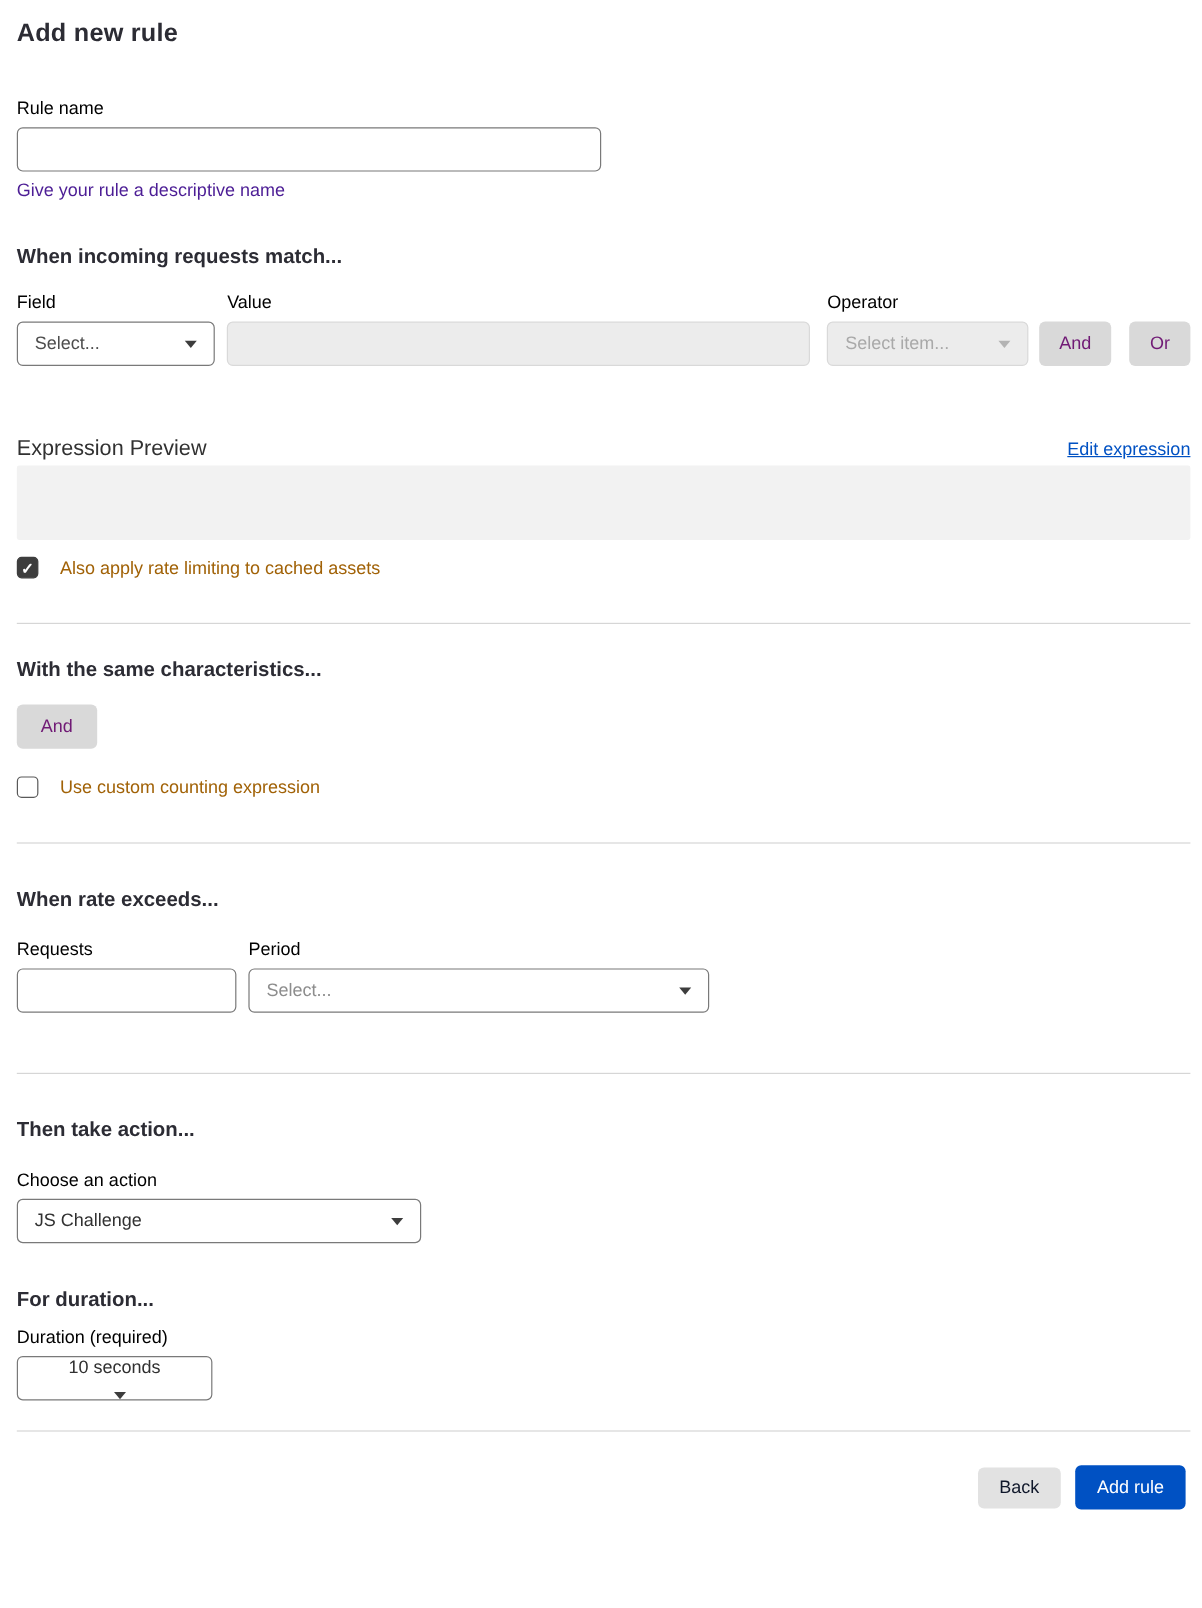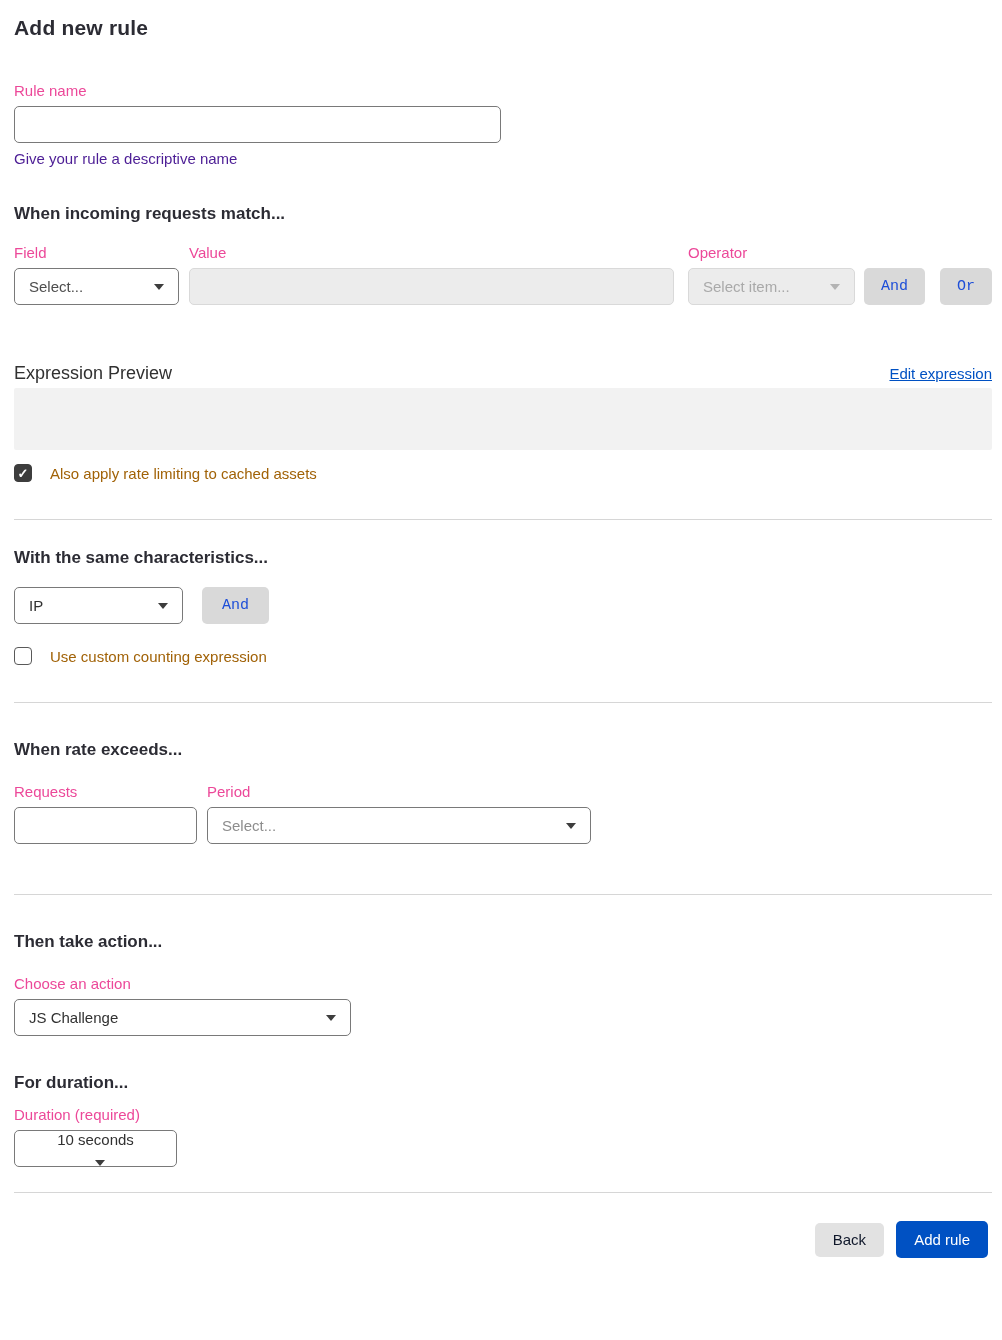--- a/index.html
+++ b/index.html
@@ -14,21 +14,21 @@
   }
   .page { padding: 16px 10px 0 14px; }
 
   .page-title {
     font-size: 21px;
     font-weight: 700;
     color: #2c2c34;
     letter-spacing: 0.2px;
   }
 
-  .field-label { font-size: 15px; color: #ec4899; margin-bottom: 7px; display: block; }
+  .field-label { font-size: 15px; color: #000000; margin-bottom: 7px; display: block; }
   .helper-text { font-size: 15px; color: #4c1d95; margin-top: 7px; }
 
   .section-heading {
     font-size: 17px;
     font-weight: 700;
     color: #2c2c34;
   }
 
   .text-input {
     display: block;
@@ -83,24 +83,23 @@
 
   .btn {
     font-family: "Liberation Sans", sans-serif;
     font-size: 15px;
     border: none;
     border-radius: 5px;
     cursor: pointer;
   }
   .btn-gray {
     background: #d9d9d9;
-    color: #1d4ed8;
+    color: #701a75;
     height: 37px;
     padding: 0 17px;
-    font-family: Liberation Mono, monospace;
   }
   .btn-back {
     background: #e2e2e2;
     color: #0f172a;
     height: 34px;
     padding: 0 18px;
   }
   .btn-primary {
     background: #0051c3;
     color: #ffffff;
@@ -207,24 +206,20 @@
     <span class="checkbox checked">
       <span class="check-glyph">✓</span>
     </span>
     <span class="checkbox-label">Also apply rate limiting to cached assets</span>
   </div>
 
   <hr class="divider" style="margin-top:37px;">
 
   <h2 class="section-heading" style="margin-top:28px;">With the same characteristics...</h2>
   <div class="row" style="margin-top:19px; align-items:center;">
-    <div class="select" style="width:169px; margin-right:19px;">
-      <span class="select-value">IP</span>
-      <span class="caret"></span>
-    </div>
     <button class="btn btn-gray" style="padding:0 20px;">And</button>
   </div>
   <div class="checkbox-row" style="margin-top:23px;">
     <span class="checkbox unchecked"></span>
     <span class="checkbox-label">Use custom counting expression</span>
   </div>
 
   <hr class="divider" style="margin-top:37px;">
 
   <h2 class="section-heading" style="margin-top:37px;">When rate exceeds...</h2>

